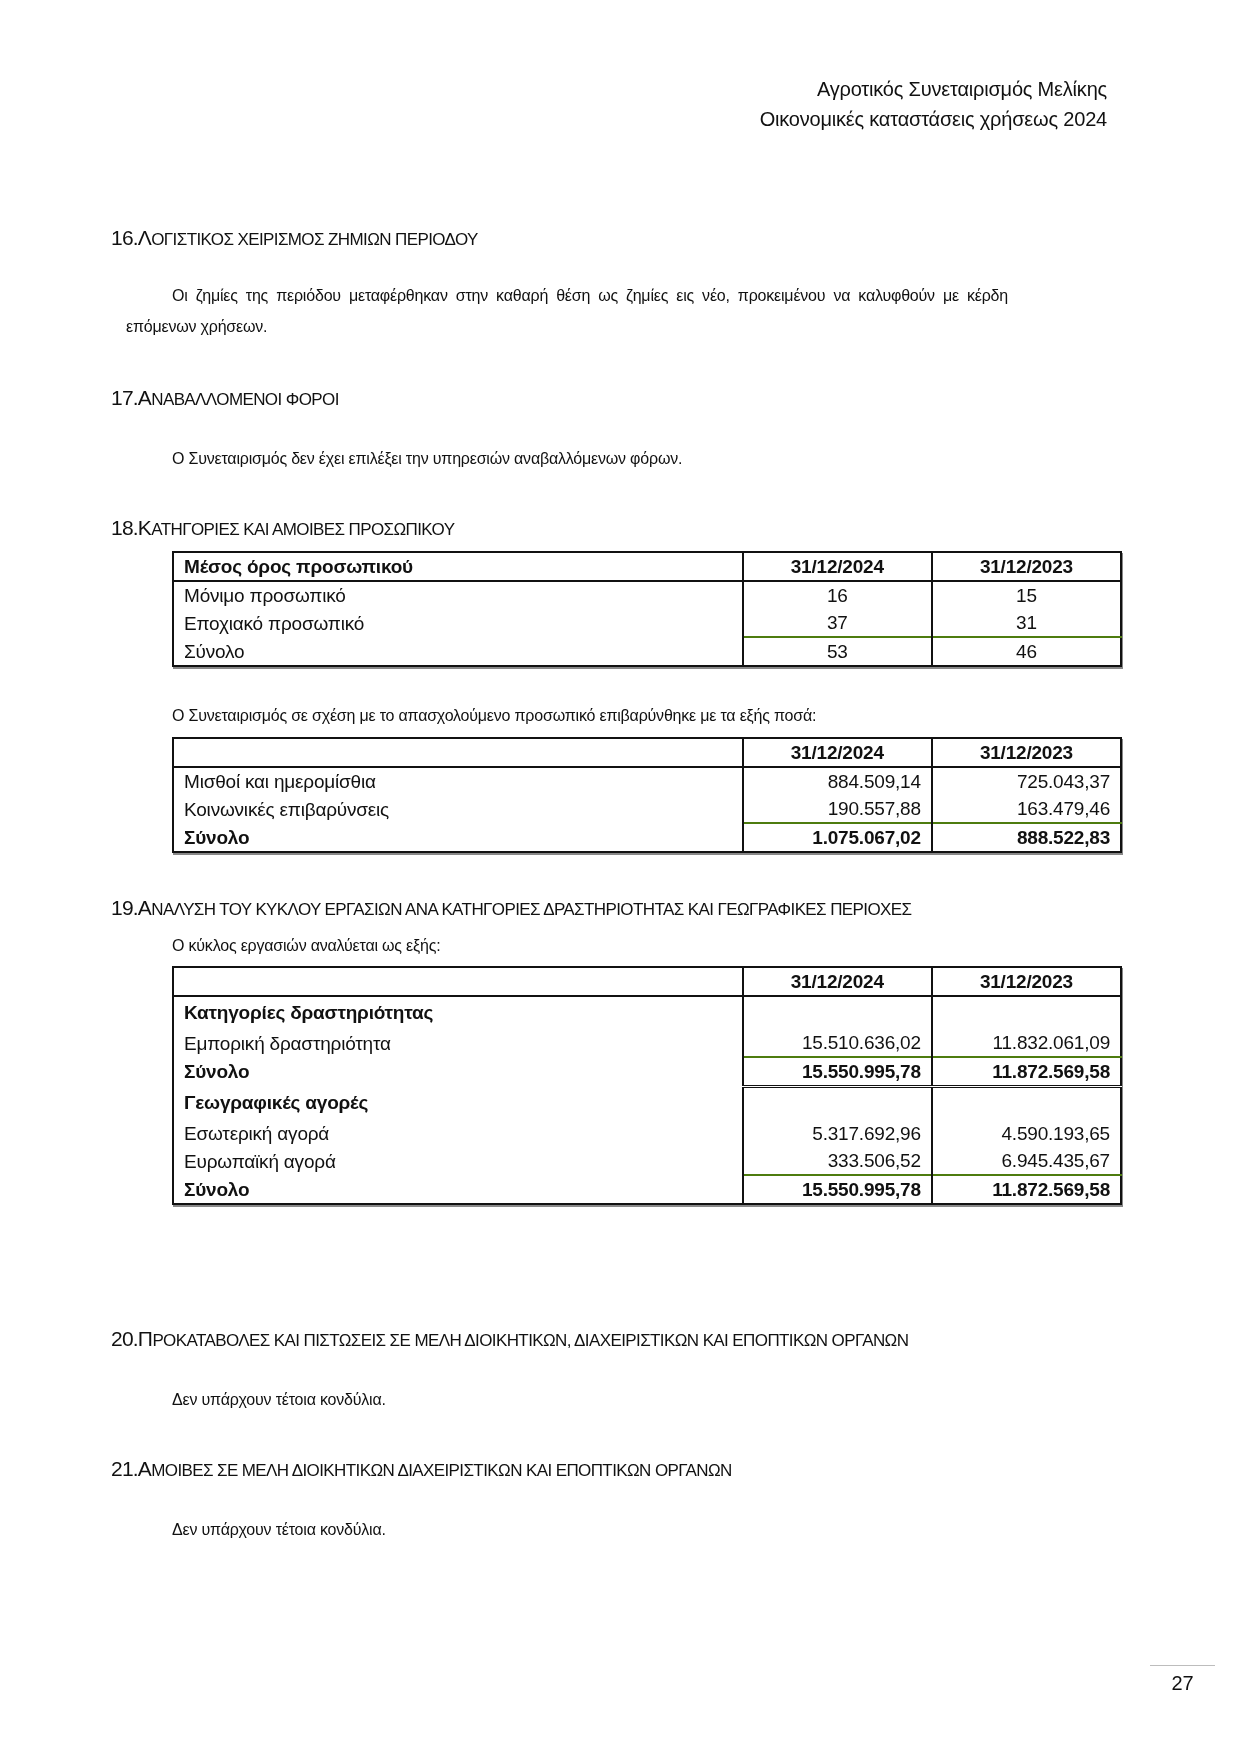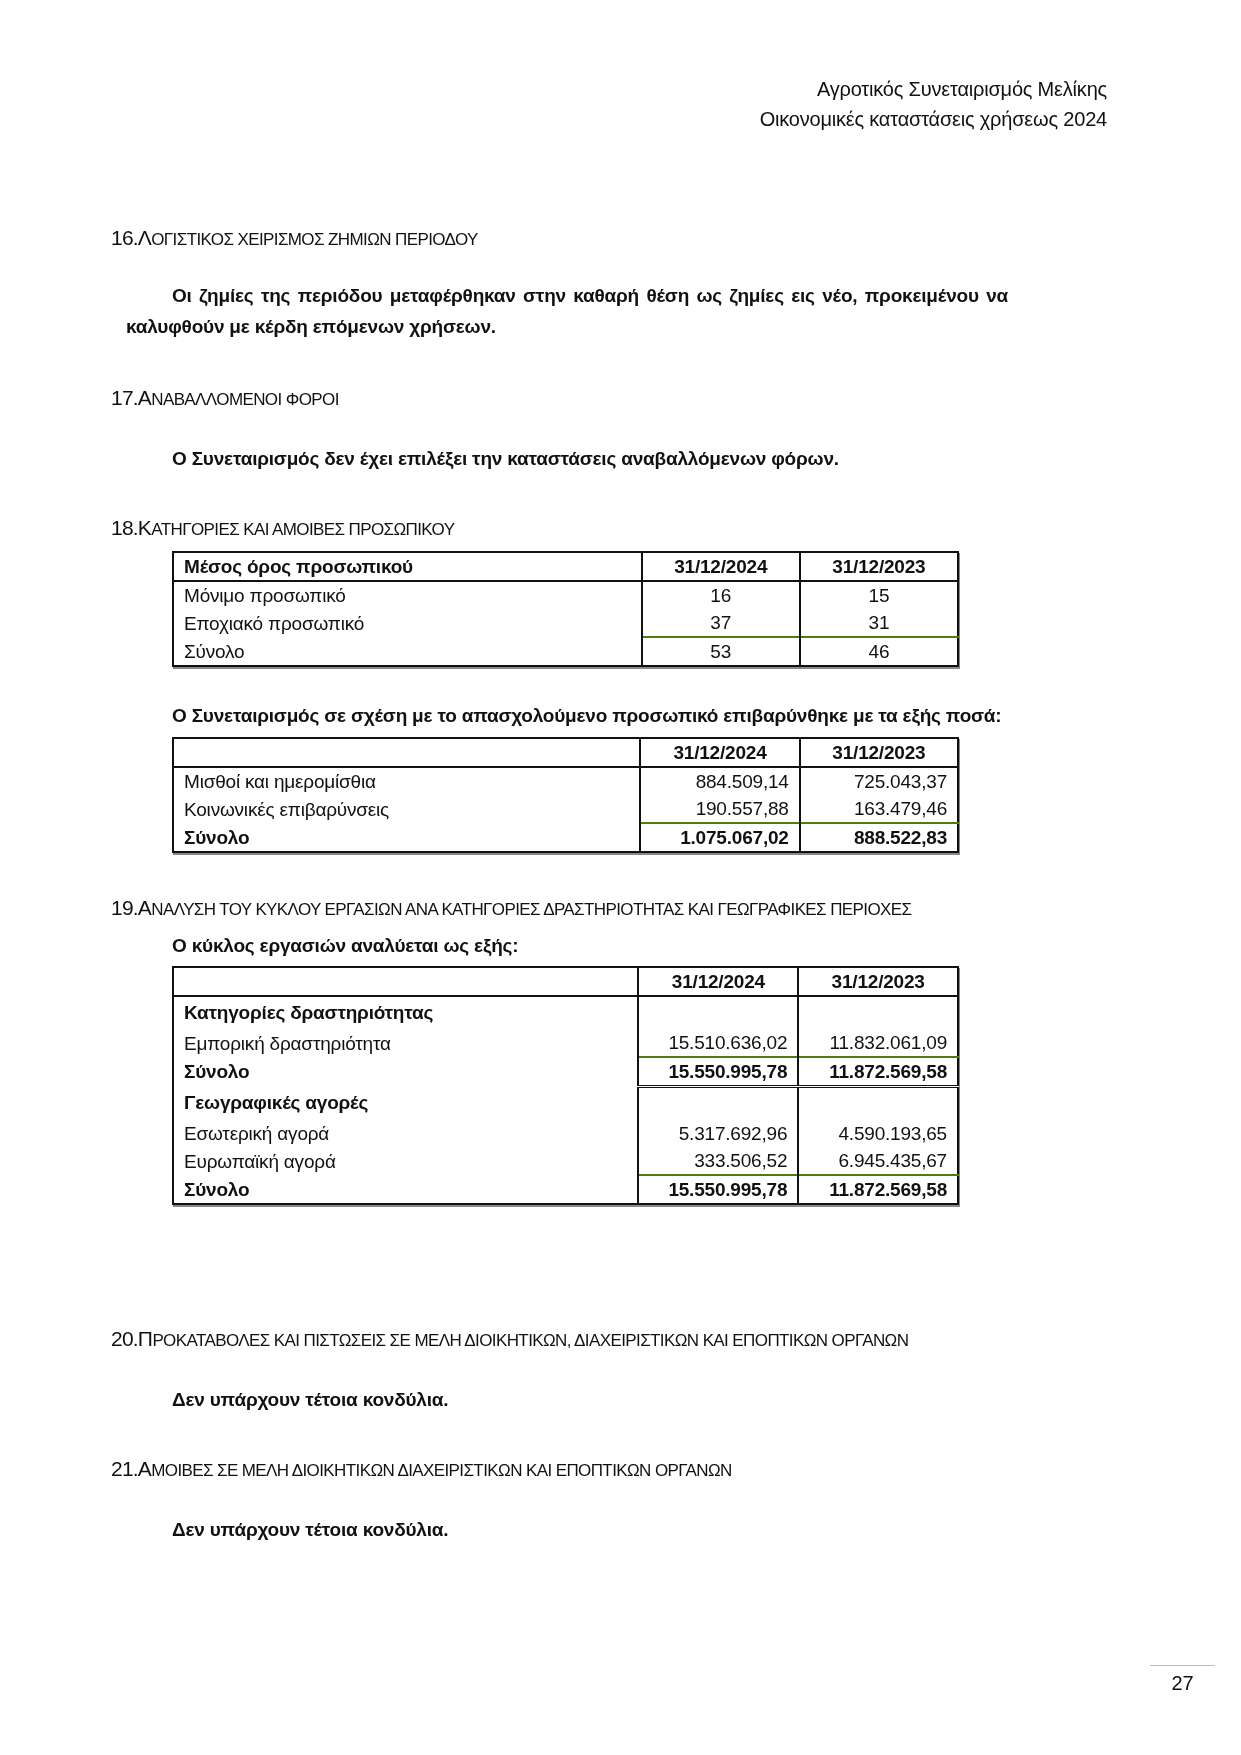--- a/index.html
+++ b/index.html
@@ -13,26 +13,26 @@
     font-size: 20px; line-height: 30px; letter-spacing: -0.2px;
   }
   .section-heading {
     position: absolute; left: 111px; font-size: 21px; letter-spacing: -0.6px;
     white-space: nowrap;
   }
   .section-heading .num { font-size: 21px; letter-spacing: -0.8px; }
   .section-heading .first { font-size: 21px; }
   .section-heading .rest { font-size: 17px; text-transform: uppercase; letter-spacing: -0.6px; }
   .para {
-    position: absolute; font-size: 19px; line-height: 31px; letter-spacing: -0.2px; font-weight: bold;
+    position: absolute; font-size: 16px; line-height: 31px; letter-spacing: -0.2px;
   }
   .para.justify { text-align: justify; text-align-last: left; }
 
   table.fin {
-    position: absolute; left: 172px; width: 787px; border-collapse: collapse;
+    position: absolute; left: 172px; width: 950px; border-collapse: collapse;
     font-size: 19px; letter-spacing: -0.2px;
     border: 2.5px solid #111;
     box-shadow: 1px 2px 0 #888;
   }
   table.fin td, table.fin th { padding: 0 10px; height: 27px; line-height: 27px; white-space: nowrap; }
   table.fin col.c1 { width: 488px; }
   table.fin col.c2 { width: 162px; }
   table.fin col.c3 { width: 162px; }
   table.fin .lbl { text-align: left; border-right: 2.5px solid #111; }
   table.fin .v1 { border-right: 2.5px solid #111; }
@@ -60,21 +60,21 @@
 </div>
 
 <div class="section-heading" style="top:226px;">
   <span class="num">16.</span><span class="first">Λ</span><span class="rest">ογιστικος χειρισμος ζημιων περιοδου</span>
 </div>
 <div class="para justify" style="left:126px; top:280px; width:882px; text-indent:46px;">Οι ζημίες της περιόδου μεταφέρθηκαν στην καθαρή θέση ως ζημίες εις νέο, προκειμένου να καλυφθούν με κέρδη επόμενων χρήσεων.</div>
 
 <div class="section-heading" style="top:386px;">
   <span class="num">17.</span><span class="first">Α</span><span class="rest">ναβαλλομενοι φοροι</span>
 </div>
-<div class="para" style="left:172px; top:443px;">Ο Συνεταιρισμός δεν έχει επιλέξει την καταστάσεις αναβαλλόμενων φόρων.</div>
+<div class="para" style="left:172px; top:443px;">Ο Συνεταιρισμός δεν έχει επιλέξει την υπηρεσιών αναβαλλόμενων φόρων.</div>
 
 <div class="section-heading" style="top:516px;">
   <span class="num">18.</span><span class="first">Κ</span><span class="rest">ατηγοριες και αμοιβες προσωπικου</span>
 </div>
 
 <table class="fin" style="top:551px;">
   <colgroup>
       <col class="c1">
       <col class="c2">
       <col class="c3">

